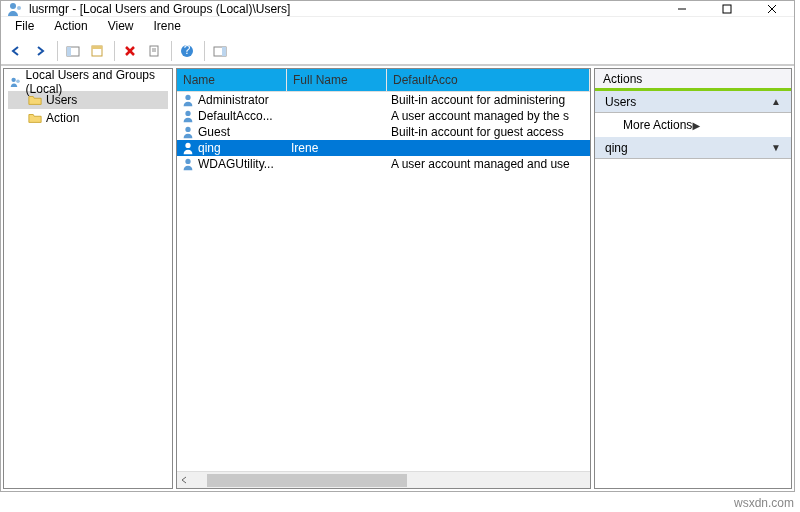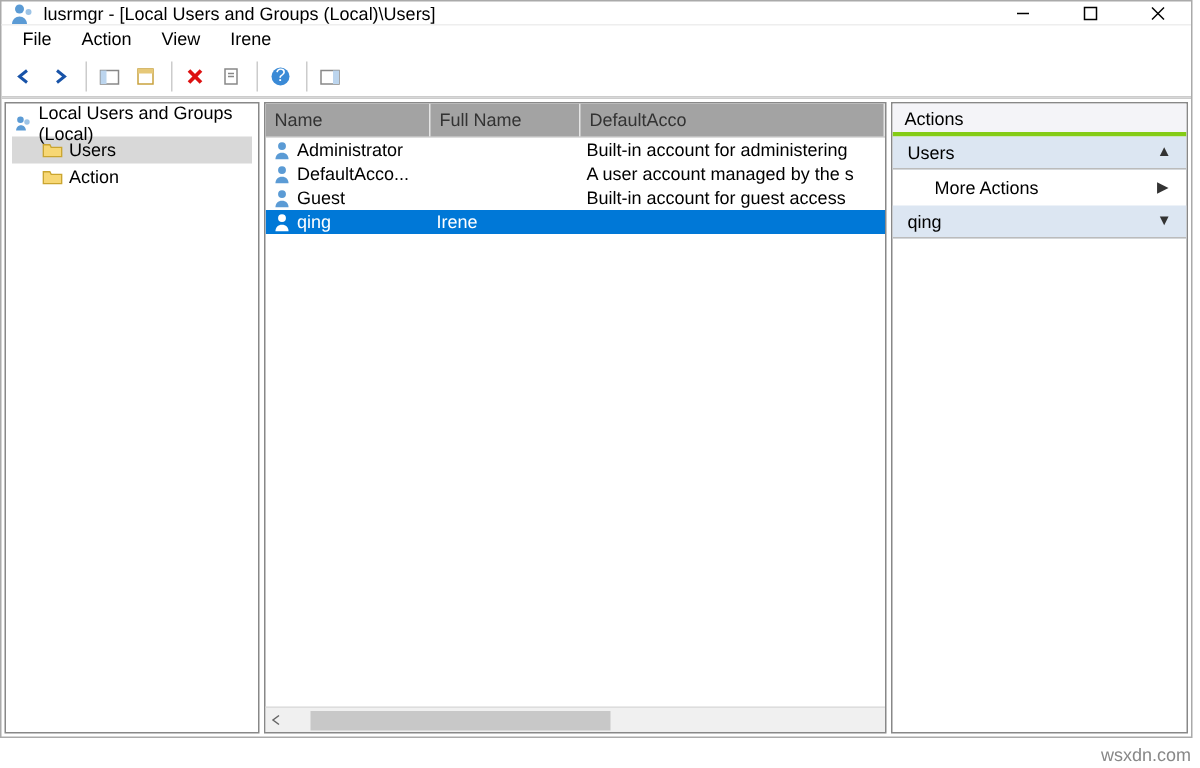--- a/index.html
+++ b/index.html
@@ -18,35 +18,35 @@
   .content { flex: 1; display: flex; min-height: 0; border-top: 1px solid #ccc; padding: 2px; gap: 3px; }
   .pane { border: 1px solid #888; background: #fff; height: 100%; overflow: hidden; display: flex; flex-direction: column; }
   .tree-pane { width: 170px; }
   .list-pane { flex: 1; }
   .actions-pane { width: 198px; }
   .tree { padding: 4px; }
   .tree-item { display: flex; align-items: center; height: 18px; padding: 1px 2px; gap: 4px; }
   .tree-item.indent { padding-left: 20px; }
   .tree-item.sel { background: #d8d8d8; }
   .folder-icon { width: 14px; height: 14px; }
-  .list-header { display: flex; border-bottom: 1px solid #ddd; background: #a3a3a3; }
+  .list-header { display: flex; border-bottom: 1px solid #ddd; background: #0ea5e9; }
   .list-header .col { height: 22px; display: flex; align-items: center; padding-left: 6px; border-right: 1px solid #e5e5e5; color: #333; }
   .col-name { width: 110px; } .col-full { width: 100px; } .col-desc { flex: 1; }
   .list-body { flex: 1; overflow: hidden; }
   .row { display: flex; height: 16px; align-items: center; }
   .row.sel { background: #0078d7; color: #fff; }
   .row .cell { padding-left: 4px; white-space: nowrap; overflow: hidden; }
   .cell-name { width: 110px; display: flex; align-items: center; gap: 3px; }
   .cell-full { width: 100px; } .cell-desc { flex: 1; }
   .user-icon { width: 14px; height: 14px; flex-shrink: 0; }
   .hscroll { height: 17px; background: #f0f0f0; border-top: 1px solid #ddd; display:flex; align-items:center; }
   .hscroll .thumb { width: 200px; height: 13px; background: #c8c8c8; margin-left: 16px; }
   .actions-head { height: 22px; background: #f4f4f8; border-bottom: 3px solid #84cc16; display: flex; align-items: center; padding-left: 8px; font-weight: 400; }
   .actions-section { height: 22px; background: #dce6f2; border-bottom: 1px solid #bbb; display: flex; align-items: center; padding: 0 10px; justify-content: space-between; }
-  .actions-item { height: 24px; display: flex; align-items: center; padding-left: 28px; justify-content: space-between; padding-right: 12px; }
+  .actions-item { height: 24px; display: flex; align-items: center; padding-left: 28px; justify-content: flex-start; padding-right: 12px; }
   .tri { font-size: 10px; color: #333; }
   .watermark { position: absolute; right: 6px; bottom: 2px; font-size: 12px; color: #888; }
 </style>
 </head>
 <body>
 
 <div class="window">
 
   <div class="titlebar">
     <svg class="t-icon" viewBox="0 0 16 16">
@@ -207,20 +207,31 @@
             <div class="cell cell-name">
               <svg class="user-icon" viewBox="0 0 16 16">
                 <circle cx="8" cy="5" r="3" fill="#fff"></circle>
                 <path d="M3 15c0-3 2-5 5-5s5 2 5 5" fill="#fff"></path>
               </svg>
               <span>qing</span>
             </div>
             <div class="cell cell-full">Irene</div>
             <div class="cell cell-desc"></div>
           </div>
+          <div class="row">
+            <div class="cell cell-name">
+              <svg class="user-icon" viewBox="0 0 16 16">
+                <circle cx="8" cy="5" r="3" fill="#5b9bd5"></circle>
+                <path d="M3 15c0-3 2-5 5-5s5 2 5 5" fill="#5b9bd5"></path>
+              </svg>
+              <span>WDAGUtility...</span>
+            </div>
+            <div class="cell cell-full"></div>
+            <div class="cell cell-desc">A user account managed and use</div>
+          </div>
         </div>
       <div class="hscroll">
         <svg width="14" height="14" viewBox="0 0 14 14">
             <path d="M9 4 L5 7 L9 10" fill="none" stroke="#666"></path>
           </svg>
         <div class="thumb"></div>
       </div>
     </div>
 
     <div class="pane actions-pane">

